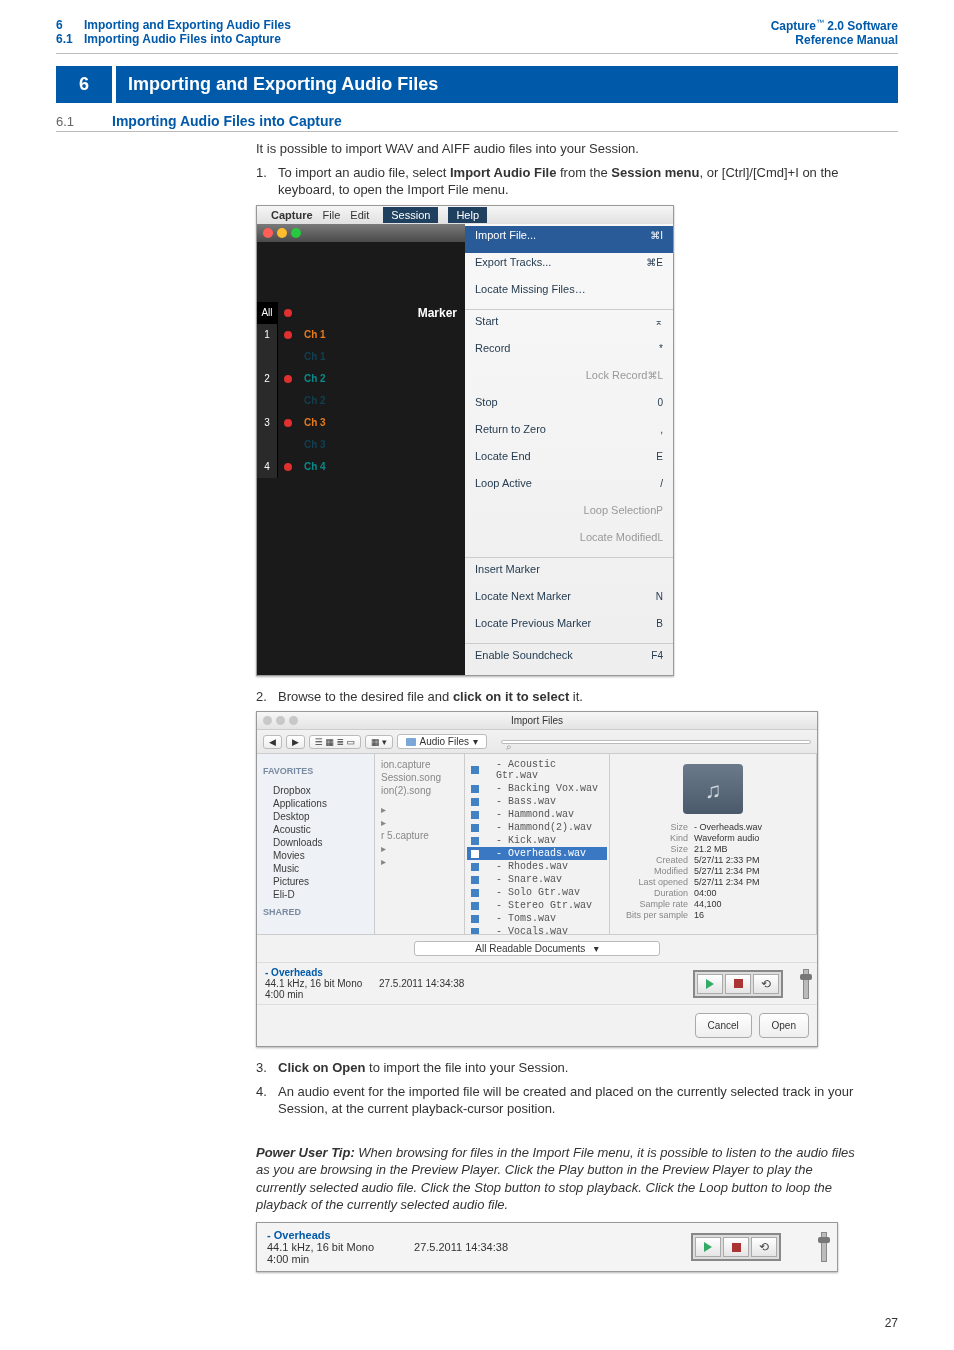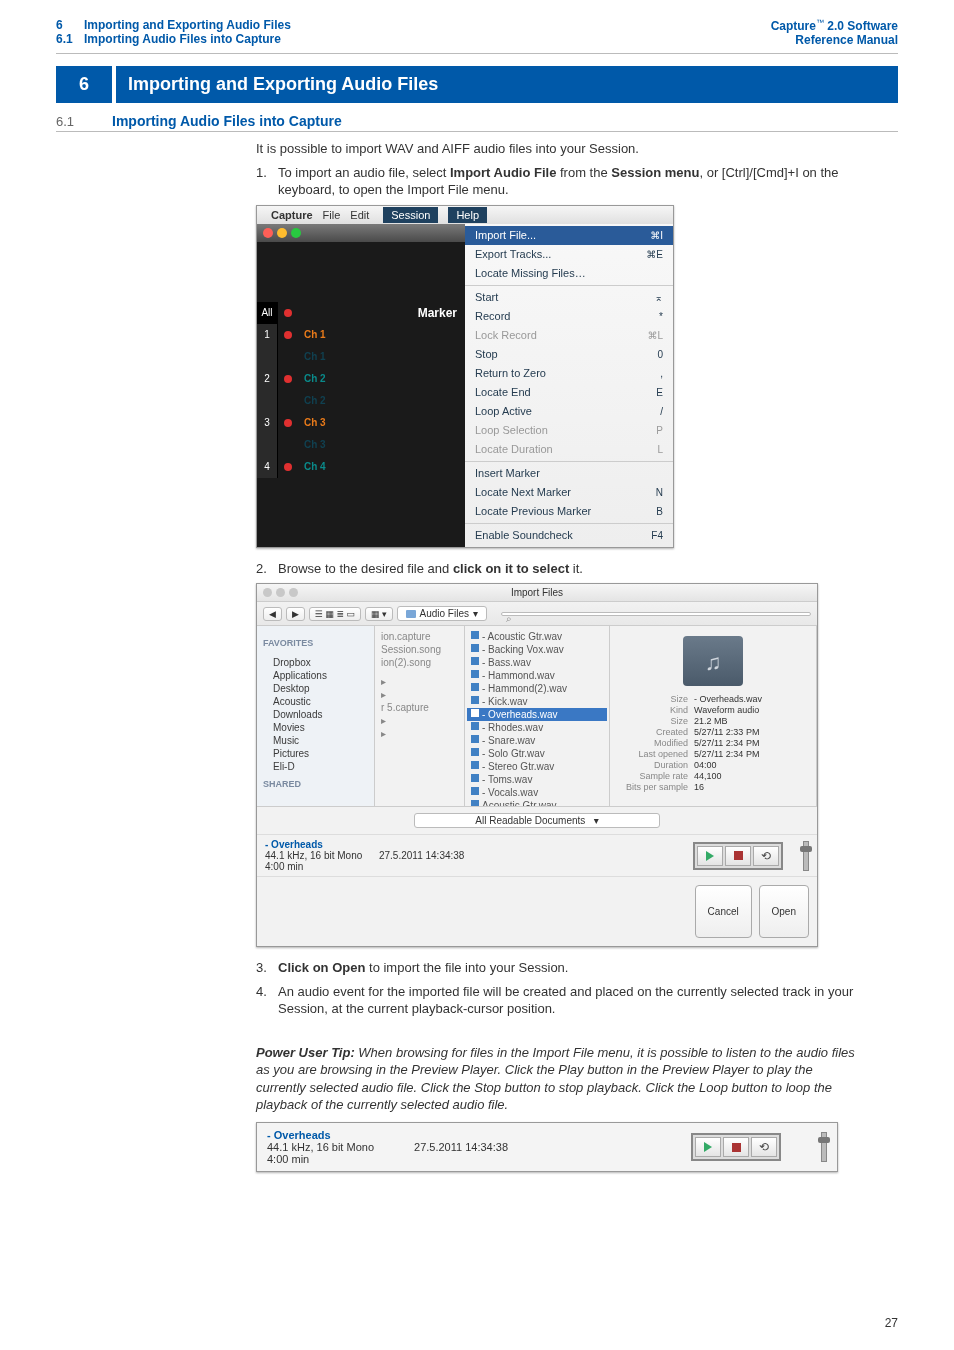--- a/index.html
+++ b/index.html
@@ -118,25 +118,25 @@
   .marker-label { color:#fff; font-weight:700; text-align:right; padding-right:8px; font-size:12px; flex:1;}
   .track-row .ch-orange { color:#e87a1a; }
   .track-row .ch-teal { color:#0a8a8a; }
   .shot1-right {
     flex:1;
     background: linear-gradient(#f8f8f8,#eee);
   }
   .menu-list { padding: 2px 0; }
   .menu-list .mi {
     display:flex; justify-content:space-between; align-items:center;
-    padding: 1px 10px 1px 10px;
+    padding: 1px 10px 9px 10px;
     height: 17px;
     color:#253c50;
   }
-  .menu-list .mi.disabled { color:#999; }
+  .menu-list .mi.disabled { color:#999;justify-content:flex-end; }
   .menu-list .mi.highlight { background:#2a5b99; color:#fff; }
   .menu-list .sep { border-top:1px solid #ccc; margin: 2px 0; }
   .menu-list .mi .sc { font-size: 10px; }
 
   
   .shot2 {
     margin: 6px 0 12px 0;
     width: 560px;
     border: 1px solid #999;
     box-shadow: 0 1px 2px rgba(0,0,0,0.3);
@@ -153,36 +153,36 @@
   .shot2 .toolbar .search { flex:1; border:1px solid #bbb; background:#fff; border-radius:10px; padding:1px 14px; position:relative;}
   .shot2 .toolbar .search::before{ content:"⌕"; position:absolute; left:4px; top:0; color:#888;}
   .shot2 .columns { display:flex; height: 180px; border-bottom:1px solid #ccc;}
   .shot2 .col { border-right:1px solid #ccc; overflow:hidden; }
   .shot2 .col.sidebar { width:105px; background:#eef2f6; padding:4px 6px;}
   .shot2 .col.sidebar .hd{ color:#7a8aa0; font-size:9px; font-weight:700; margin:8px 0;}
   .shot2 .col.sidebar .it{ color:#3a3a3a; padding:1px 0 1px 10px;}
   .shot2 .col.c2 { width:85px; color:#888; padding:4px 2px;}
   .shot2 .col.c2 .it{ padding:1px 4px;}
   .shot2 .col.c3 { width:140px; padding:4px 2px; color:#555;}
-  .shot2 .col.c3 .it{ padding:1px 4px; display:flex; gap:3px; }
+  .shot2 .col.c3 .it{ padding:1px 4px; display:flex; gap:17px; align-items:center;font-family:Liberation Mono, monospace;}
   .shot2 .col.c3 .it .sq{width:8px;height:8px;background:#4181c4;display:inline-block;}
   .shot2 .col.c3 .it.sel{ background:#3a78c4; color:#fff;}
   .shot2 .col.c3 .it.sel .sq{background:#fff;}
   .shot2 .col.c4 { flex:1; padding:6px 8px; color:#666;}
   .shot2 .col.c4 .thumb{ width:60px;height:50px;background:linear-gradient(#6a7a8a,#4a5a6a); border-radius:4px; margin:4px auto 8px auto; position:relative;}
   .shot2 .col.c4 .thumb::after{content:"♫"; position:absolute; left:0;right:0;top:14px; text-align:center; color:#d0d6dd; font-size:22px;}
   .shot2 .col.c4 .kv{ display:flex; font-size:9px; margin:1px 0;}
   .shot2 .col.c4 .kv .k{ width:70px; text-align:right; color:#888; padding-right:6px;}
   .shot2 .col.c4 .kv .v{ color:#333;}
   .shot2 .filter-row { padding:6px 8px; text-align:center;}
   .shot2 .filter-row .sel{ display:inline-block; border:1px solid #bbb; background:#fff; border-radius:3px; padding:1px 60px; font-size:10px;}
   .shot2 .preview-row { padding:4px 8px; display:flex; align-items:center; gap:20px; border-top:1px solid #ddd;}
   .shot2 .preview-row .info .t{ color:#0059a9; font-weight:700;}
   .shot2 .btn-row{ padding:8px; text-align:right; border-top:1px solid #ddd;}
-  .shot2 .btn-row .b{ display:inline-block; border:1px solid #aaa; background:linear-gradient(#fff,#eee); border-radius:4px; padding:20px 12px; margin-left:4px;}
+  .shot2 .btn-row .b{ display:inline-block; border:1px solid #aaa; background:linear-gradient(#fff,#eee); border-radius:4px; padding:6px 12px; margin-left:4px;}
 
   
   .shot3 {
     margin: 8px 0 12px 0;
     width: 560px;
     border: 1px solid #999;
     box-shadow: 0 1px 2px rgba(0,0,0,0.3);
     background: #f4f4f4;
     padding: 6px 10px;
     display:flex;
@@ -354,21 +354,21 @@
               </div>
             <div class="mi">
                 <span>Loop Active</span>
                 <span class="sc">/</span>
               </div>
             <div class="mi disabled">
                 <span>Loop Selection</span>
                 <span class="sc">P</span>
               </div>
             <div class="mi disabled">
-                <span>Locate Duration</span>
+                <span>Locate Modified</span>
                 <span class="sc">L</span>
               </div>
             <div class="sep"></div>
             <div class="mi">
                 <span>Insert Marker</span>
                 <span></span>
               </div>
             <div class="mi">
                 <span>Locate Next Marker</span>
                 <span class="sc">N</span>

